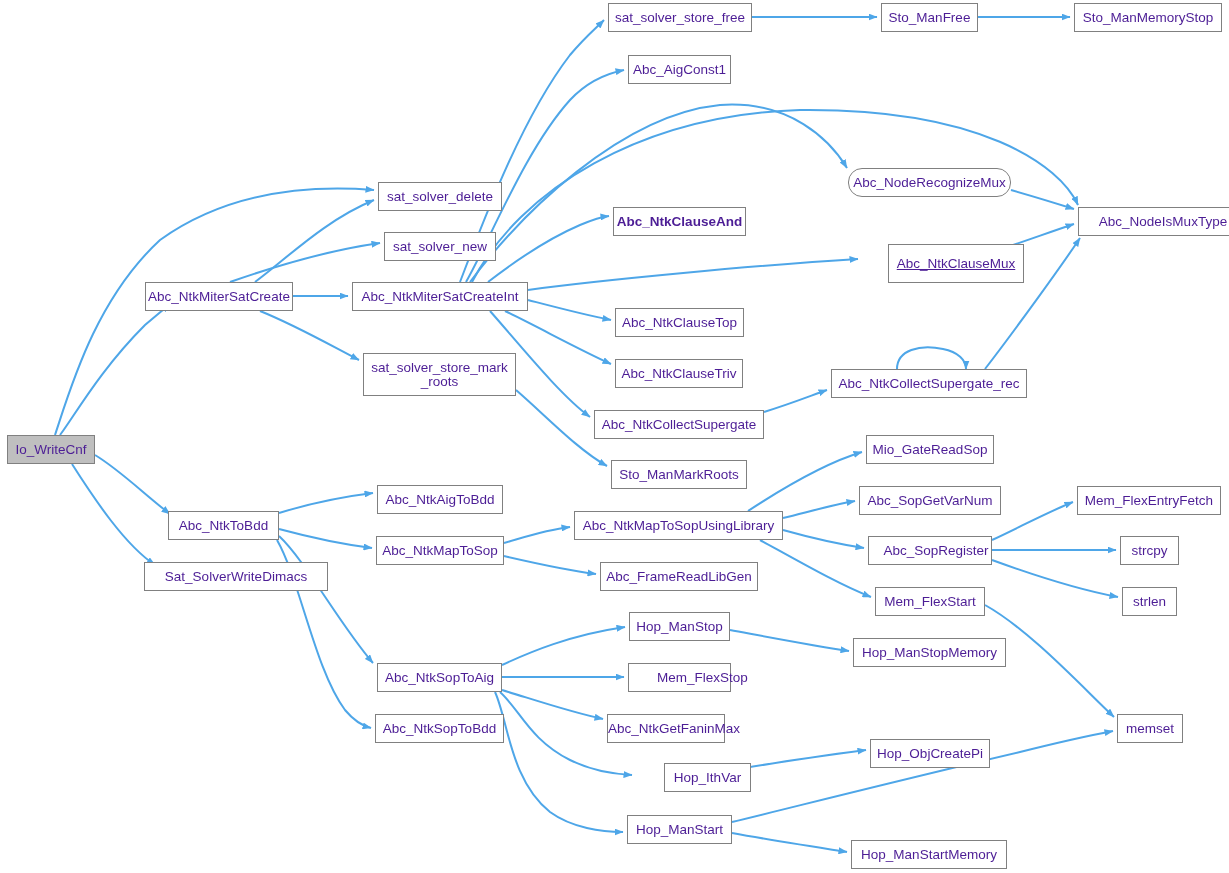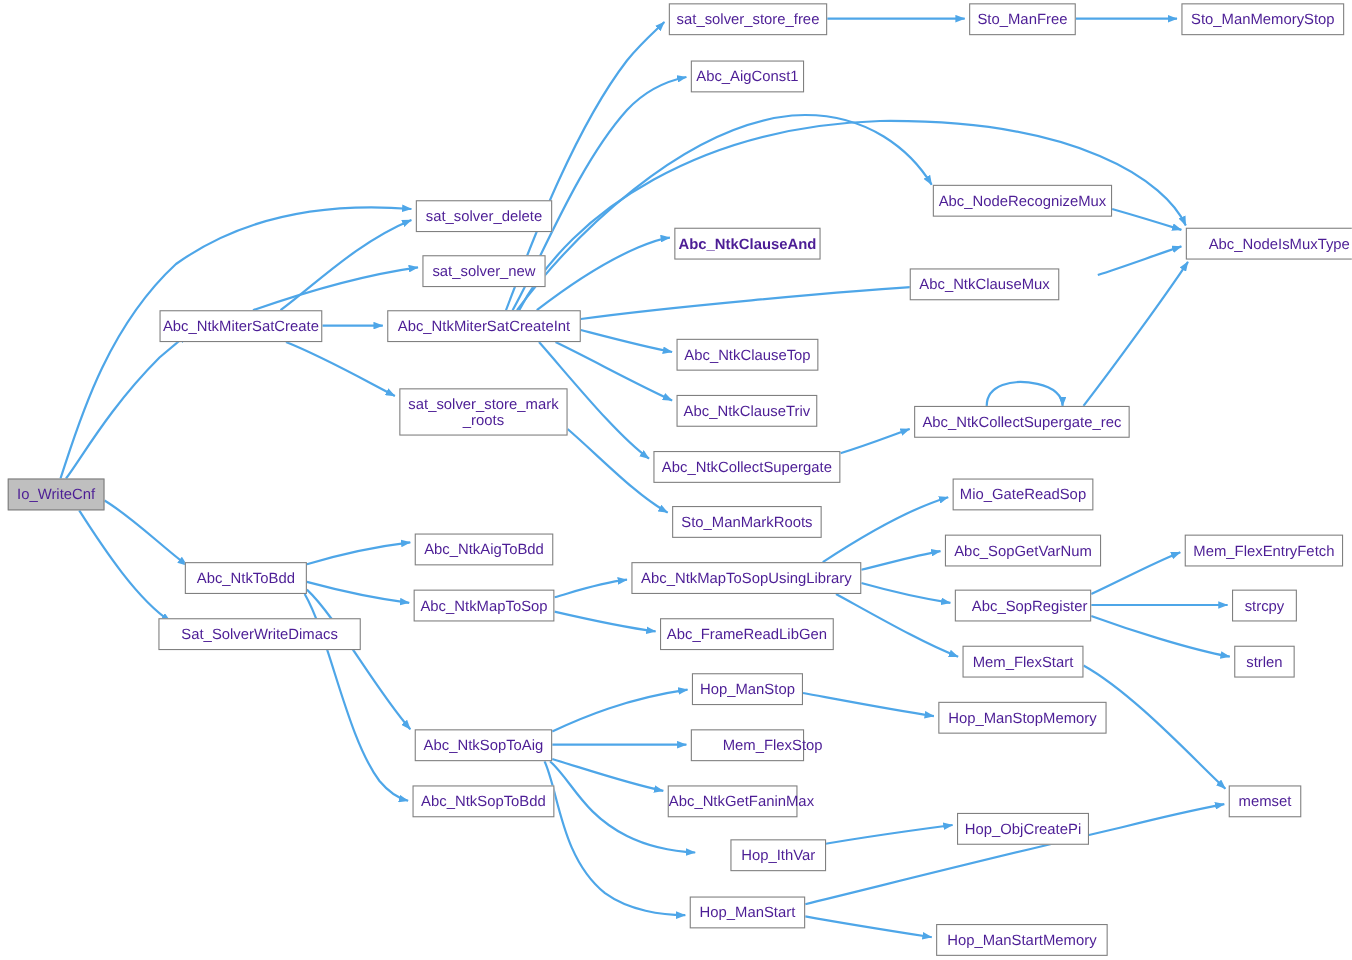--- a/index.html
+++ b/index.html
@@ -129,22 +129,22 @@
       <div class="node-box" style="left: 594px; top: 410px; width: 170px; height: 29px;"><span class="node-label">Abc_NtkCollectSupergate</span></div>
       <div class="node-box" style="left: 611px; top: 460px; width: 136px; height: 29px;"><span class="node-label">Sto_ManMarkRoots</span></div>
       <div class="node-box" style="left: 574px; top: 511px; width: 209px; height: 29px;"><span class="node-label">Abc_NtkMapToSopUsingLibrary</span></div>
       <div class="node-box" style="left: 600px; top: 562px; width: 158px; height: 29px;"><span class="node-label">Abc_FrameReadLibGen</span></div>
       <div class="node-box" style="left: 629px; top: 612px; width: 101px; height: 29px;"><span class="node-label">Hop_ManStop</span></div>
       <div class="node-box" style="left: 628px; top: 663px; width: 103px; height: 29px; padding-left: 28px;"><span class="node-label">Mem_FlexStop</span></div>
       <div class="node-box" style="left: 607px; top: 714px; width: 118px; height: 29px;"><span class="node-label">Abc_NtkGetFaninMax</span></div>
       <div class="node-box" style="left: 636px; top: 763px; width: 87px; height: 29px; margin-left: 28px;"><span class="node-label">Hop_IthVar</span></div>
       <div class="node-box" style="left: 627px; top: 815px; width: 105px; height: 29px;"><span class="node-label">Hop_ManStart</span></div>
       <div class="node-box" style="left: 881px; top: 3px; width: 97px; height: 29px;"><span class="node-label">Sto_ManFree</span></div>
-      <div class="node-box" style="left: 848px; top: 168px; width: 163px; height: 29px;"><span class="node-label">Abc_NodeRecognizeMux</span></div>
-      <div class="node-box" style="left: 827px; top: 244px; width: 136px; height: 29px;"><span class="node-label">Abc_NtkClauseMux</span></div>
+      <div class="node-box" style="left: 848px; top: 168px; width: 163px; height: 29px; border-radius: 14px;"><span class="node-label">Abc_NodeRecognizeMux</span></div>
+      <div class="node-box" style="left: 888px; top: 244px; width: 136px; height: 39px; text-decoration: underline;"><span class="node-label">Abc_NtkClauseMux</span></div>
       <div class="node-box" style="left: 831px; top: 369px; width: 196px; height: 29px;"><span class="node-label">Abc_NtkCollectSupergate_rec</span></div>
       <div class="node-box" style="left: 866px; top: 435px; width: 128px; height: 29px;"><span class="node-label">Mio_GateReadSop</span></div>
       <div class="node-box" style="left: 859px; top: 486px; width: 142px; height: 29px;"><span class="node-label">Abc_SopGetVarNum</span></div>
       <div class="node-box" style="left: 868px; top: 536px; width: 124px; height: 29px; padding-left: 12px;"><span class="node-label">Abc_SopRegister</span></div>
       <div class="node-box" style="left: 875px; top: 587px; width: 110px; height: 29px;"><span class="node-label">Mem_FlexStart</span></div>
       <div class="node-box" style="left: 853px; top: 638px; width: 153px; height: 29px;"><span class="node-label">Hop_ManStopMemory</span></div>
       <div class="node-box" style="left: 870px; top: 739px; width: 120px; height: 29px;"><span class="node-label">Hop_ObjCreatePi</span></div>
       <div class="node-box" style="left: 851px; top: 840px; width: 156px; height: 29px;"><span class="node-label">Hop_ManStartMemory</span></div>
       <div class="node-box" style="left: 1074px; top: 3px; width: 148px; height: 29px;"><span class="node-label">Sto_ManMemoryStop</span></div>
       <div class="node-box" style="left: 1078px; top: 207px; width: 170px; height: 29px;"><span class="node-label">Abc_NodeIsMuxType</span></div>

